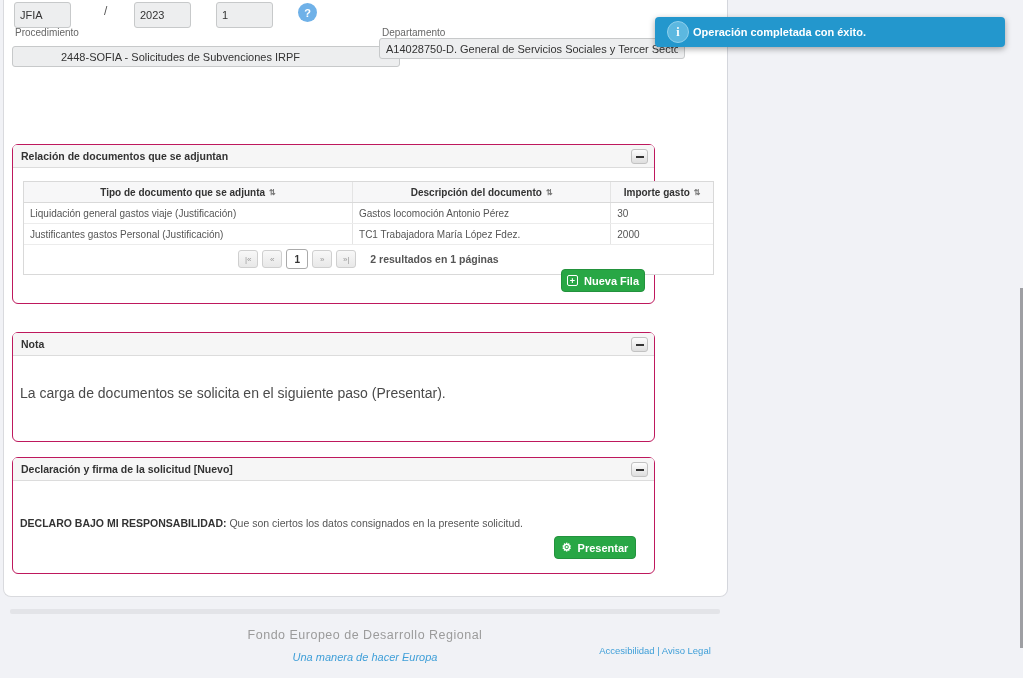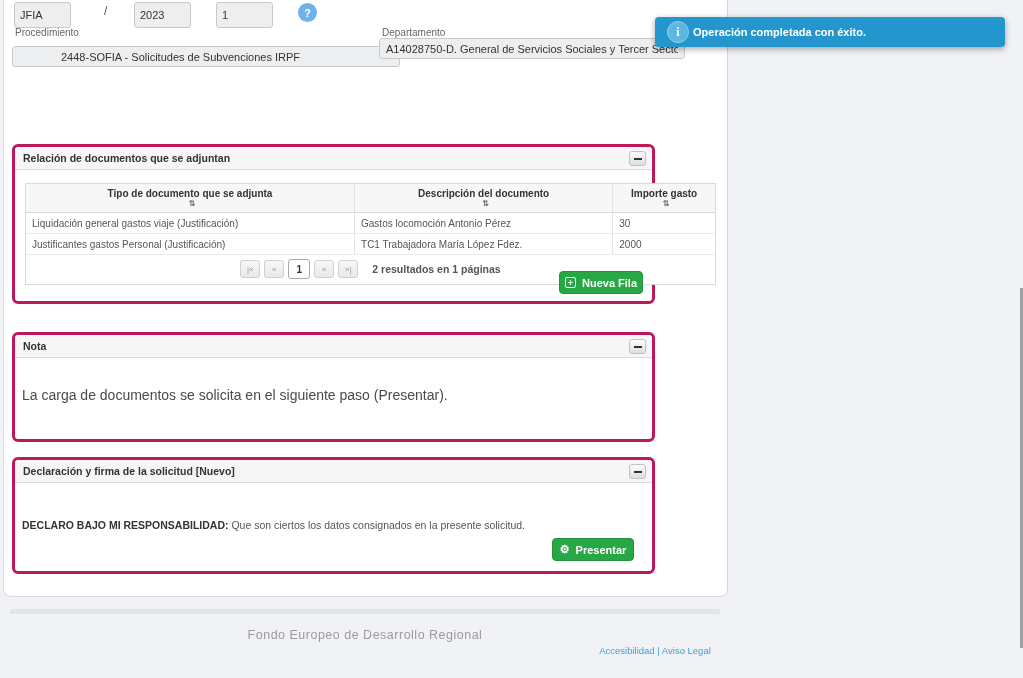--- a/index.html
+++ b/index.html
@@ -30,36 +30,36 @@
     background:#2397cd; border-radius:4px; box-shadow:0 2px 6px rgba(0,0,0,.35);
     display:flex; align-items:center; cursor:pointer; }
   .toast-icon { width:22px; height:22px; margin-left:12px; border-radius:50%;
     background:#5cb8e0; border:1px solid #8fd0ec; color:#fff; font-weight:bold;
     font-size:12px; display:flex; align-items:center; justify-content:center;
     font-family:"Liberation Serif", serif; }
   .toast-msg { color:#fff; font-size:11px; font-weight:bold; margin-left:4px; }
 
   
   .panel { position:absolute; left:8px; width:643px; background:#fff;
-    border:3px solid #be185d; border-radius:6px; }
+    border:1px solid #be185d; border-radius:6px; }
   .panel-header { position:relative; height:23px; background:#f6f6f6;
     border-bottom:1px solid #dcdcdc; border-radius:4px 4px 0 0;
     display:flex; align-items:center; padding:0 8px; }
   .panel-title { font-size:10.5px; font-weight:bold; color:#333; }
   .collapse-btn { position:absolute; right:6px; top:4px; width:17px; height:15px;
     background:linear-gradient(#fdfdfd,#dedede); border:1px solid #c2c2c2;
     border-radius:3px; cursor:pointer; display:flex; align-items:center; justify-content:center; }
   .collapse-btn .bar { width:8px; height:2px; background:#333; display:block; }
 
   
   .dtable { position:absolute; left:10px; top:36px; width:691px;
     border:1px solid #d9d9d9; font-size:10px; color:#555; }
   .trow { display:flex; }
   .thead { background:#f7f7f8; border-bottom:1px solid #d9d9d9; }
-  .thead .tcell { font-weight:bold; color:#333; justify-content:center; text-align:center;flex-direction:column; }
+  .thead .tcell { font-weight:bold; color:#333; justify-content:center; text-align:center; }
   .tcell { padding:4px 6px; display:flex; align-items:center; border-right:1px solid #e4e4e4; min-height:20px; }
   .tcell:last-child { border-right:none; }
   .c1 { width:330px; } .c2 { width:259px; } .c3 { width:102px; }
   .tbody-row { border-bottom:1px solid #ececec; background:#fff; cursor:pointer; }
   .sort-ic { font-size:8px; color:#777; margin-left:4px; }
 
   .pager { display:flex; align-items:center; justify-content:center; gap:4px;
     padding:4px 0 5px 0; background:#fff; }
   .pg-btn { min-width:20px; height:18px; padding:0 3px; background:linear-gradient(#f8f8f8,#e8e8e8);
     border:1px solid #cfcfcf; border-radius:3px; font-size:8px; color:#999;
@@ -191,17 +191,18 @@
 
   </div>
 
   <div class="toast">
     <div class="toast-icon">i</div>
     <div class="toast-msg">Operación completada con éxito.</div>
   </div>
 
   <div class="divider"></div>
   <div class="foot-line1">Fondo Europeo de Desarrollo Regional</div>
+  <div class="foot-line2">Una manera de hacer Europa</div>
   <div class="foot-links"><a>Accesibilidad</a><span> | </span><a>Aviso Legal</a></div>
 
   <div class="scroll-thumb"></div>
 
 </div>
 
 </body></html>

